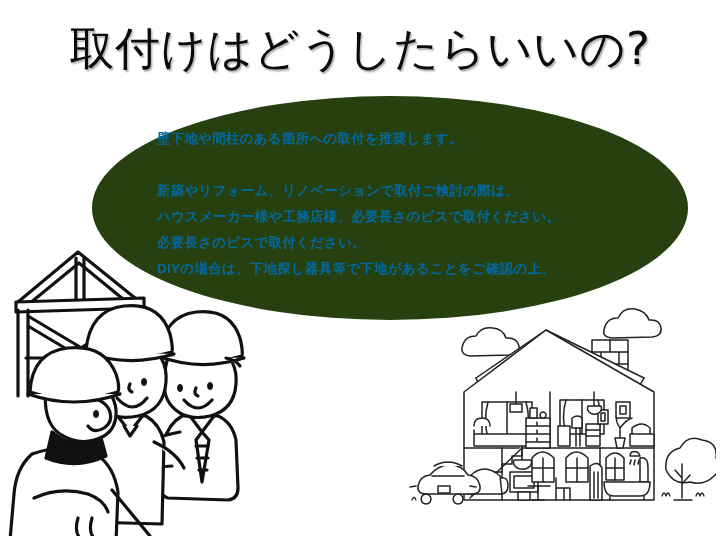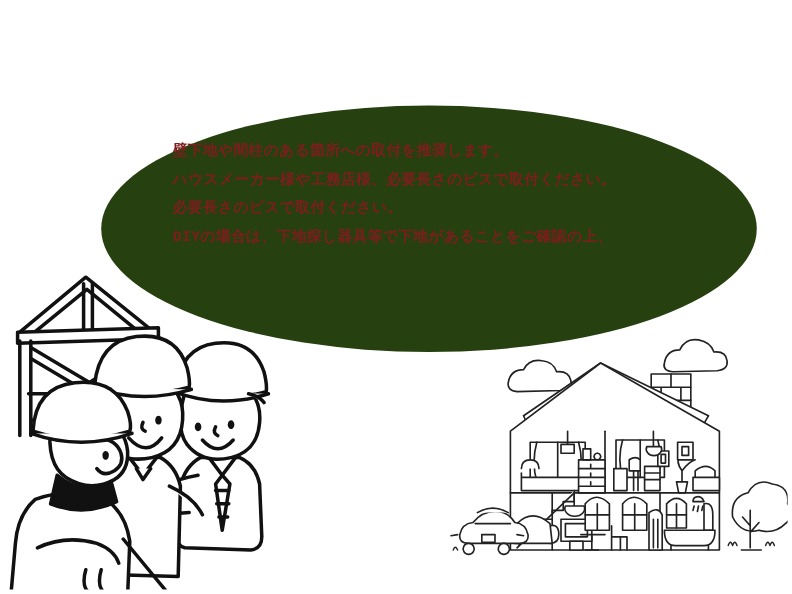--- a/index.html
+++ b/index.html
@@ -51,26 +51,26 @@
     height: 224px;
     border-radius: 50% / 50%;
     background: #264010;
   }
 
   #callout-text {
     position: absolute;
     left: 157px;
     top: 126px;
     width: 500px;
-    color: #7f1d1d;
+    color: #0369a1;
     font-size: 13.4px;
     line-height: 1.0;
     font-weight: 700;
     letter-spacing: 0.35px;
-    font-family: Liberation Mono, monospace;
+    font-family: Liberation Sans, sans-serif;
   }
   #callout-text .line {
     height: 26px;
     line-height: 26px;
     white-space: nowrap;
   }
   #callout-text .line.gap {
     margin-top: 26px;
   }
 
@@ -90,25 +90,27 @@
     width: 312px;
     height: 230px;
   }
   .art svg { display: block; }
 </style>
 </head>
 <body>
 
 <div id="slide">
 
+  <div id="page-title">取付けはどうしたらいいの?</div>
 
   <div id="callout-oval"></div>
 
   <div id="callout-text">
     <div class="line">壁下地や間柱のある箇所への取付を推奨します。</div>
+    <div class="line gap">新築やリフォーム、リノベーションで取付ご検討の際は、</div>
     <div class="line">ハウスメーカー様や工務店様、必要長さのビスで取付ください。</div>
     <div class="line">必要長さのビスで取付ください。</div>
     <div class="line">DIYの場合は、下地探し器具等で下地があることをご確認の上、</div>
   </div>
 
   <div class="art" id="workers-illustration">
     <svg viewBox="0 0 264 290" width="264" height="290" xmlns="http://www.w3.org/2000/svg">
       <g fill="#ffffff" stroke="#111111" stroke-width="3.2" stroke-linecap="round" stroke-linejoin="round">
 
         <g>

